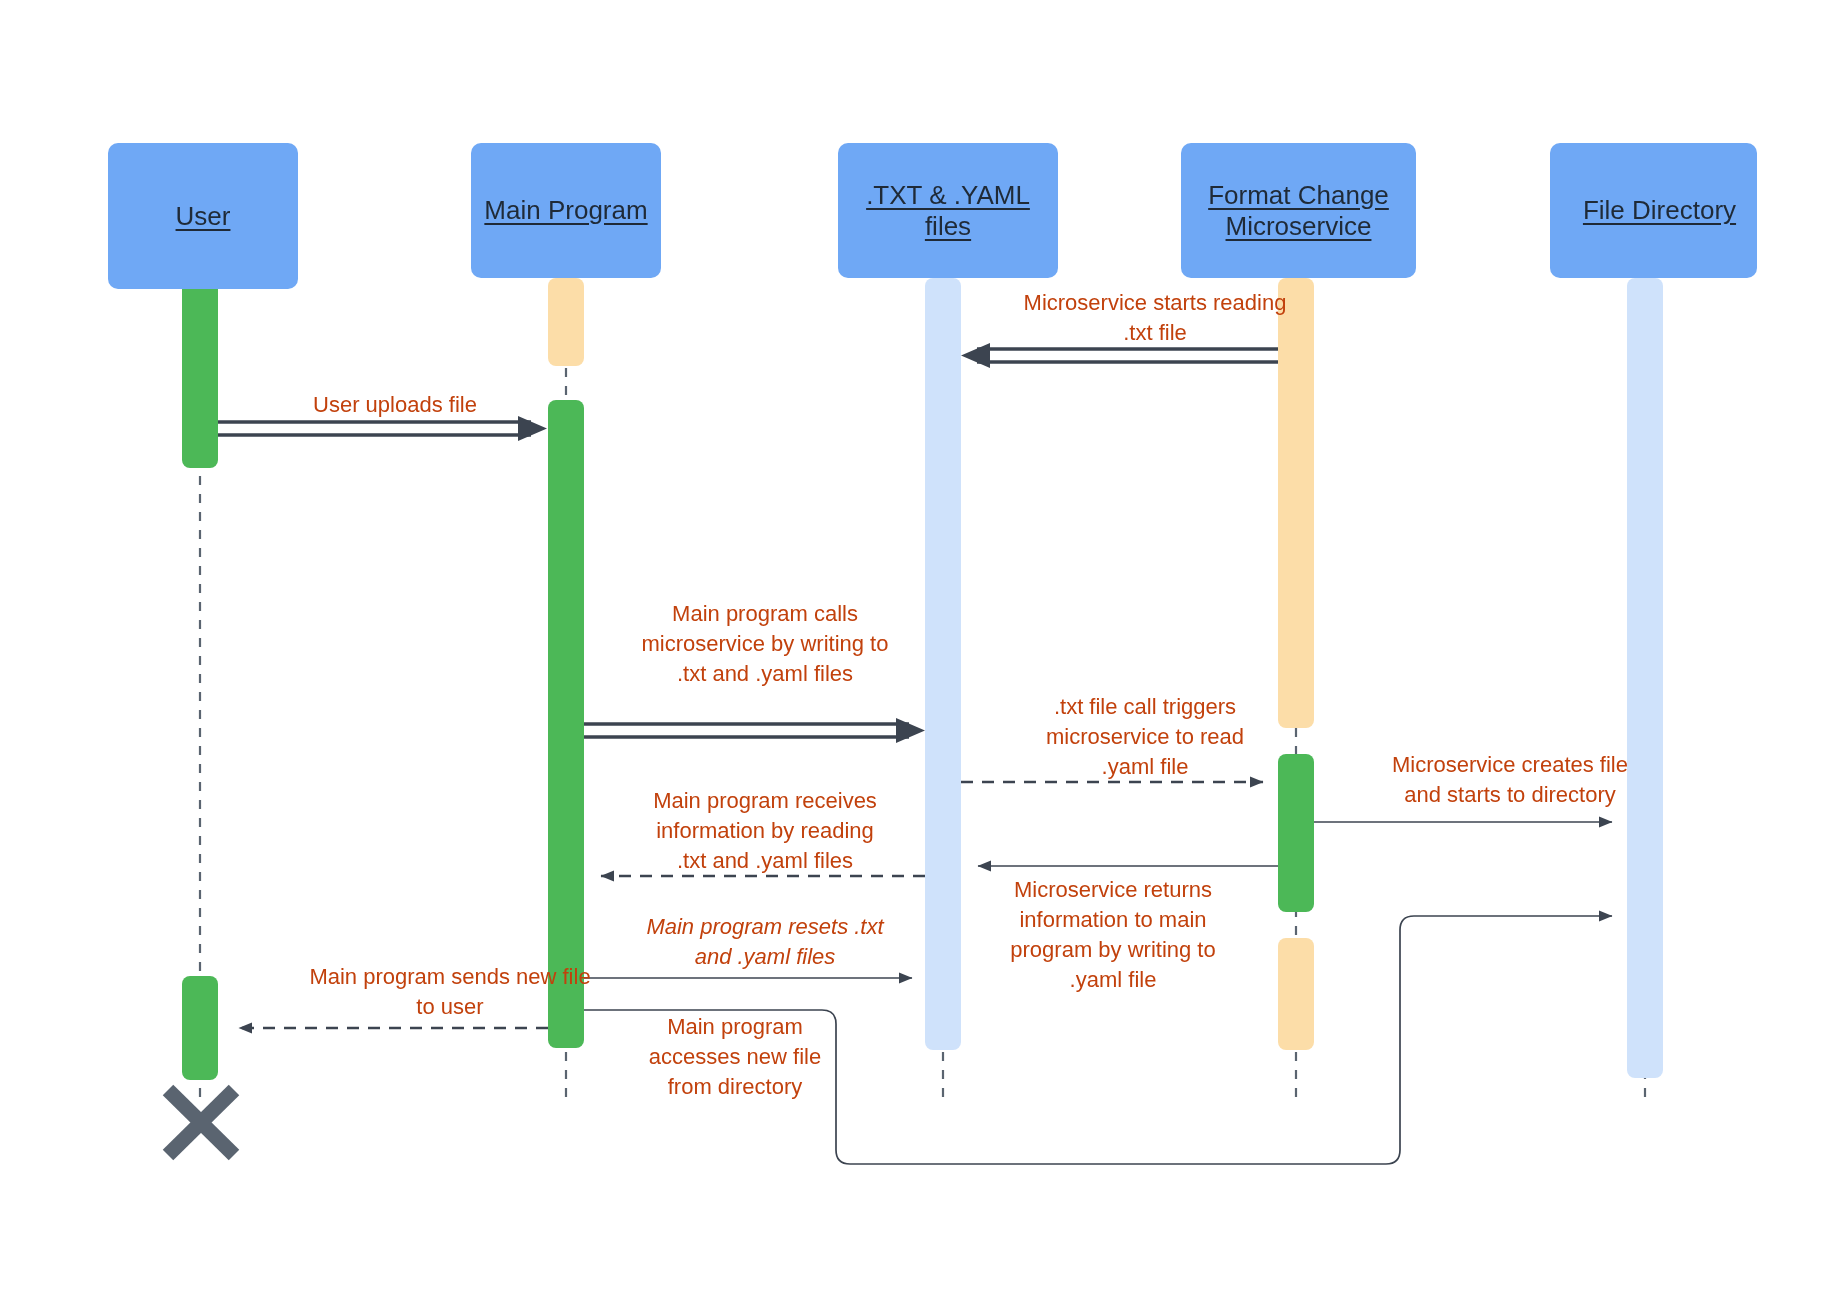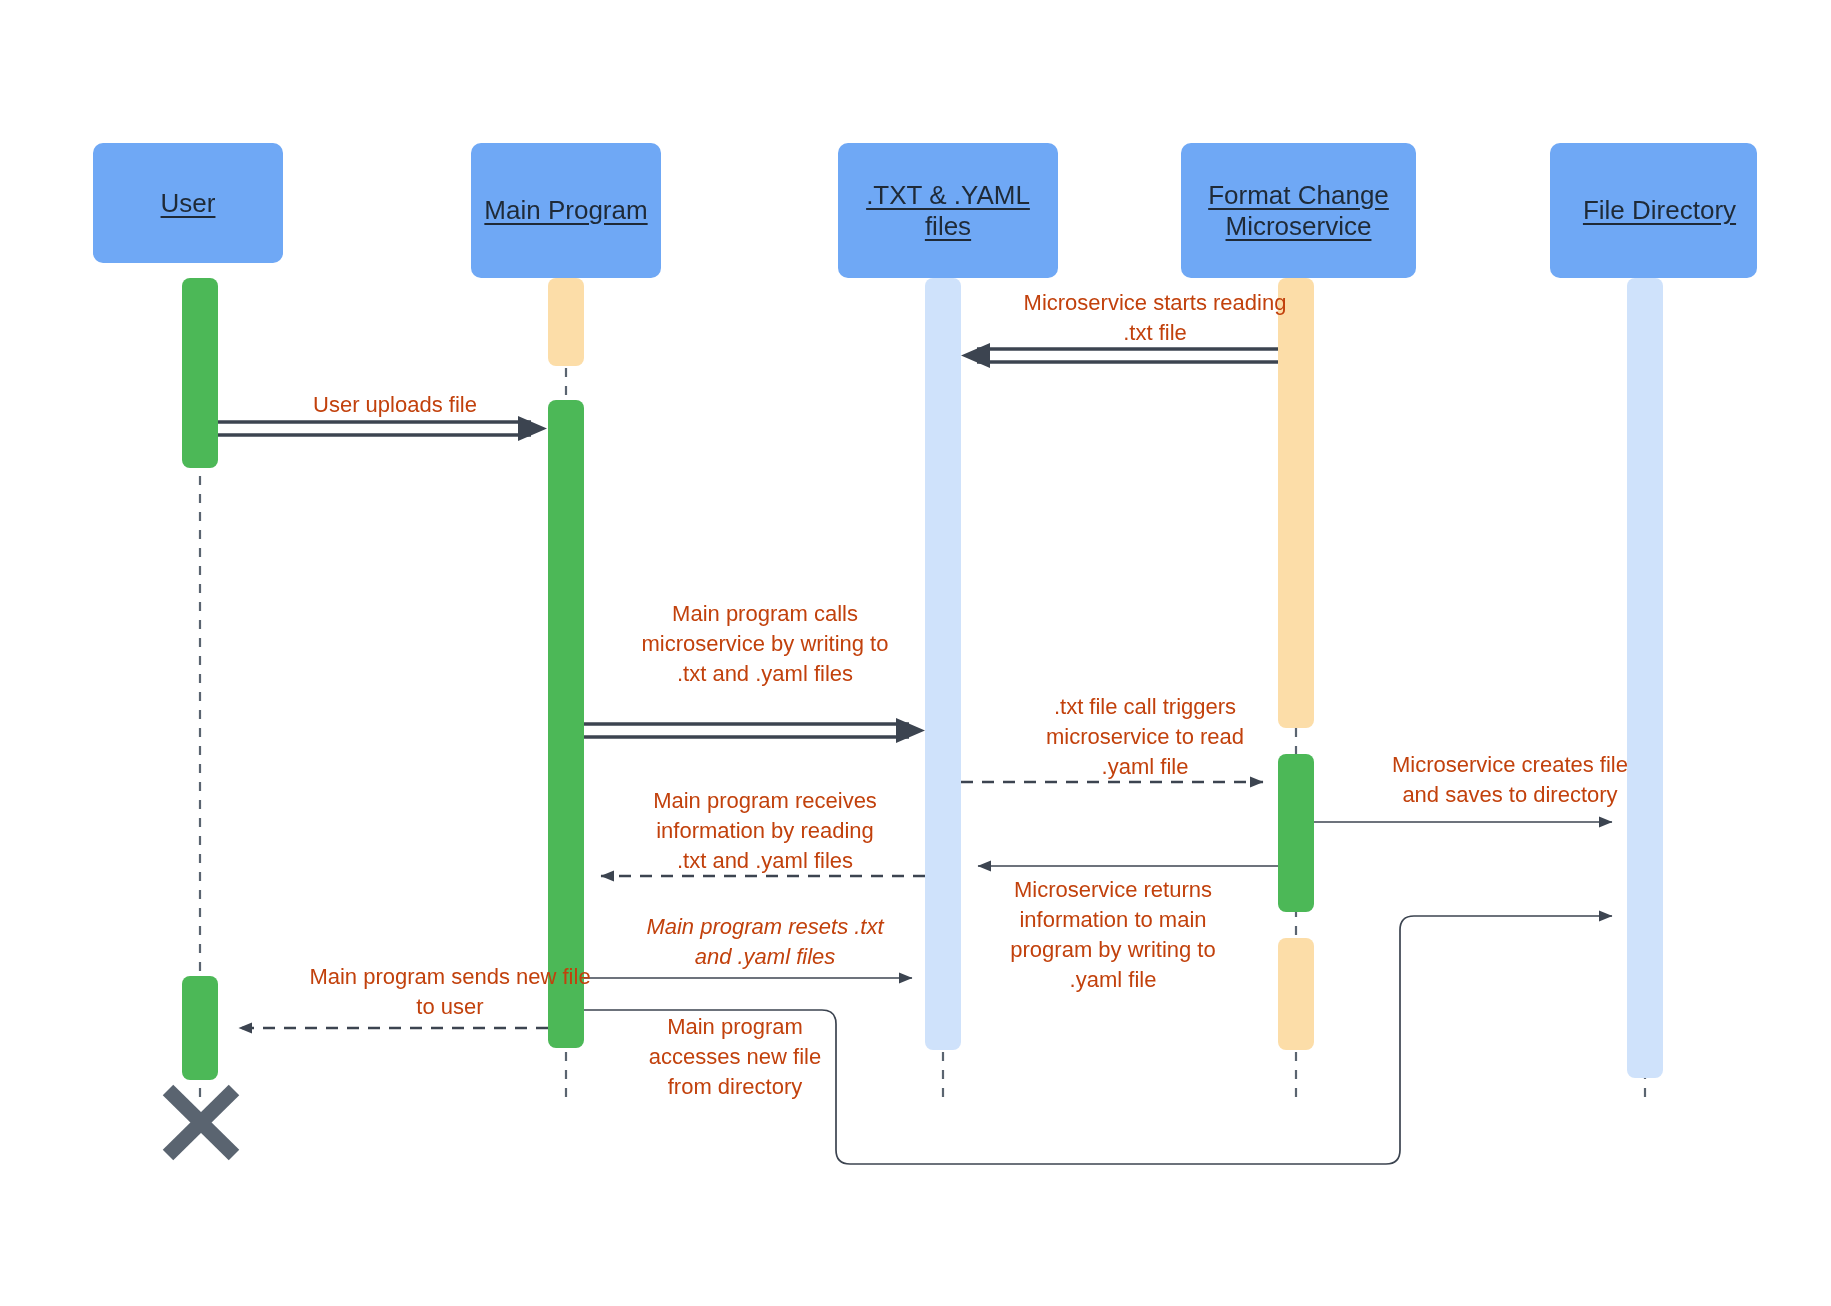--- a/index.html
+++ b/index.html
@@ -102,21 +102,21 @@
       <path d="M584,1010 L822,1010 Q836,1010 836,1024 L836,1150 Q836,1164 850,1164
                L1386,1164 Q1400,1164 1400,1150 L1400,930 Q1400,916 1414,916 L1612,916" fill="none" stroke="#3c4450" stroke-width="1.7" marker-end="url(#ah-r)"></path>
     </g>
 
     <g stroke="#5a6470" stroke-width="15" stroke-linecap="butt">
       <line x1="168" y1="1090" x2="234" y2="1155"></line>
       <line x1="234" y1="1090" x2="168" y2="1155"></line>
     </g>
   </svg>
 
-  <div class="hdrbox" style="left:93px;top:143px;width:190px;height:120px;">
+  <div class="hdrbox" style="left:108px;top:143px;width:190px;height:146px;">
     <span>User</span>
   </div>
 
   <div class="hdrbox" style="left:471px;top:143px;width:190px;height:135px;">
     <span>Main Program</span>
   </div>
 
   <div class="hdrbox" style="left:838px;top:143px;width:220px;height:135px;">
     <span style="white-space:pre-line;">.TXT &amp; .YAML
 files</span>
@@ -138,21 +138,21 @@
 
   <div class="msg" style="left:580px;top:599px;width:370px;">Main program calls
 microservice by writing to
 .txt and .yaml files</div>
 
   <div class="msg" style="left:960px;top:692px;width:370px;">.txt file call triggers
 microservice to read
 .yaml file</div>
 
   <div class="msg" style="left:1320px;top:750px;width:380px;">Microservice creates file
-and saves to directory</div>
+and starts to directory</div>
 
   <div class="msg" style="left:580px;top:786px;width:370px;">Main program receives
 information by reading
 .txt and .yaml files</div>
 
   <div class="msg" style="left:928px;top:875px;width:370px;">Microservice returns
 information to main
 program by writing to
 .yaml file</div>
 

